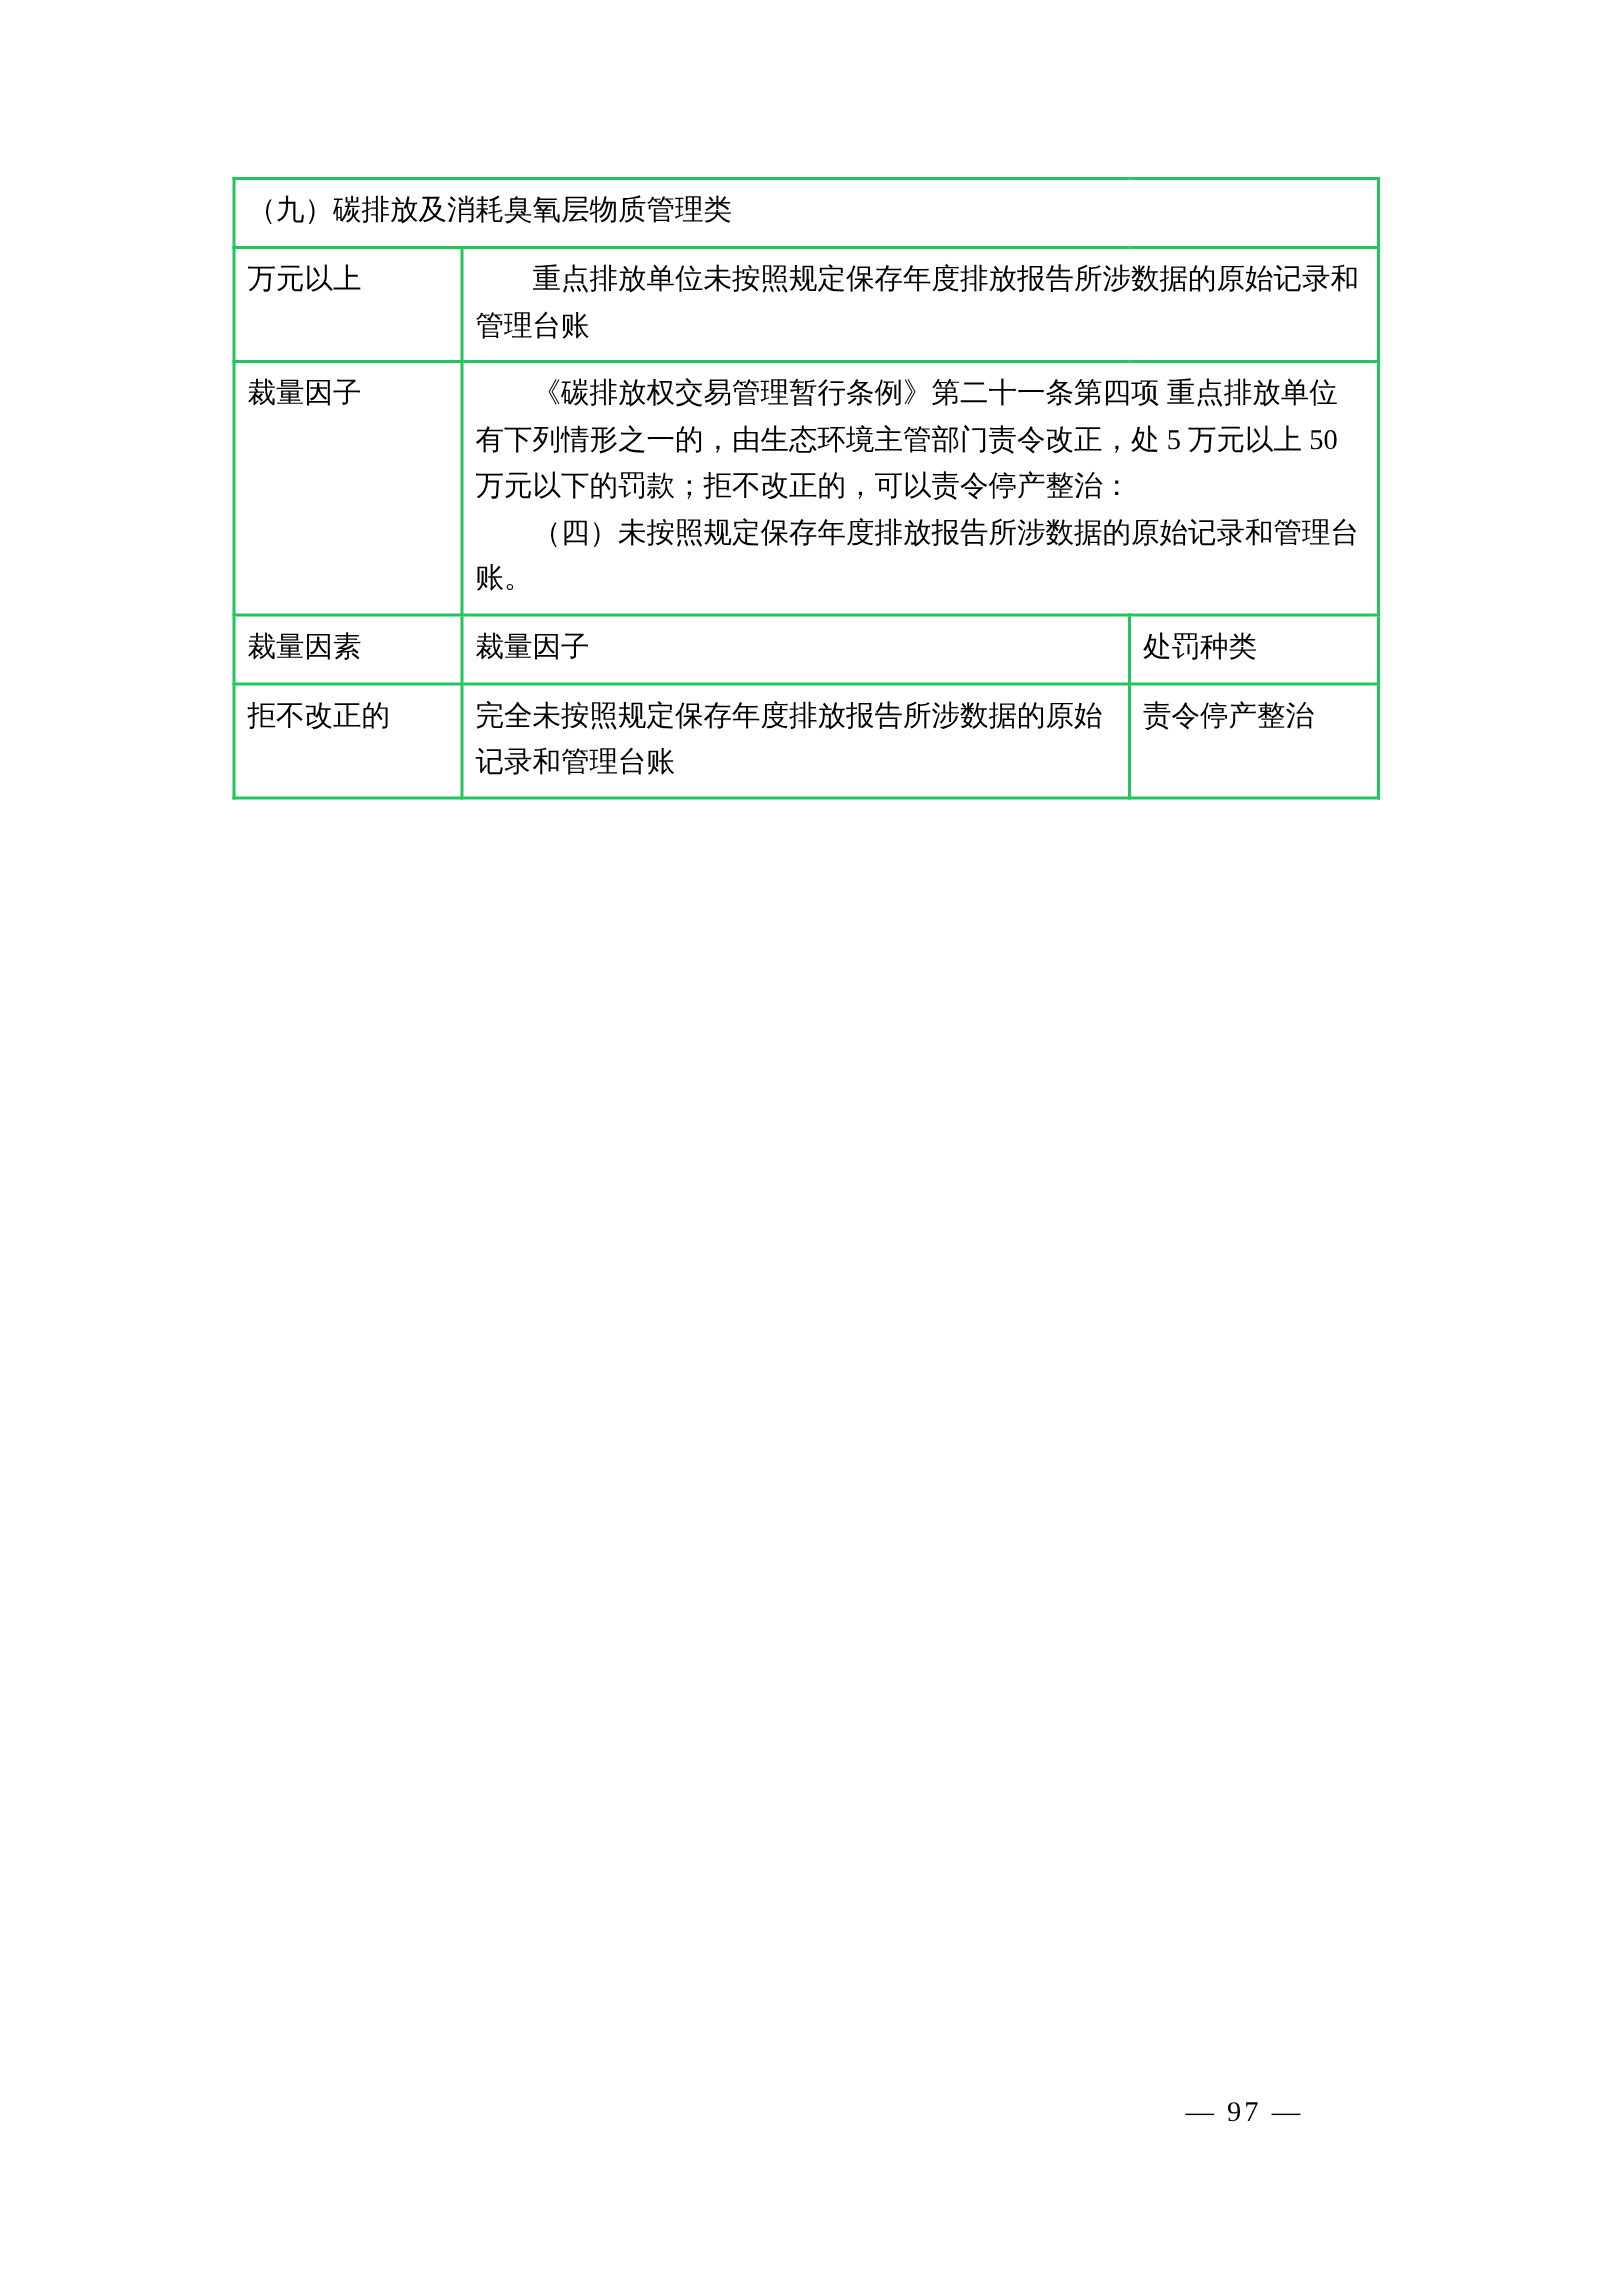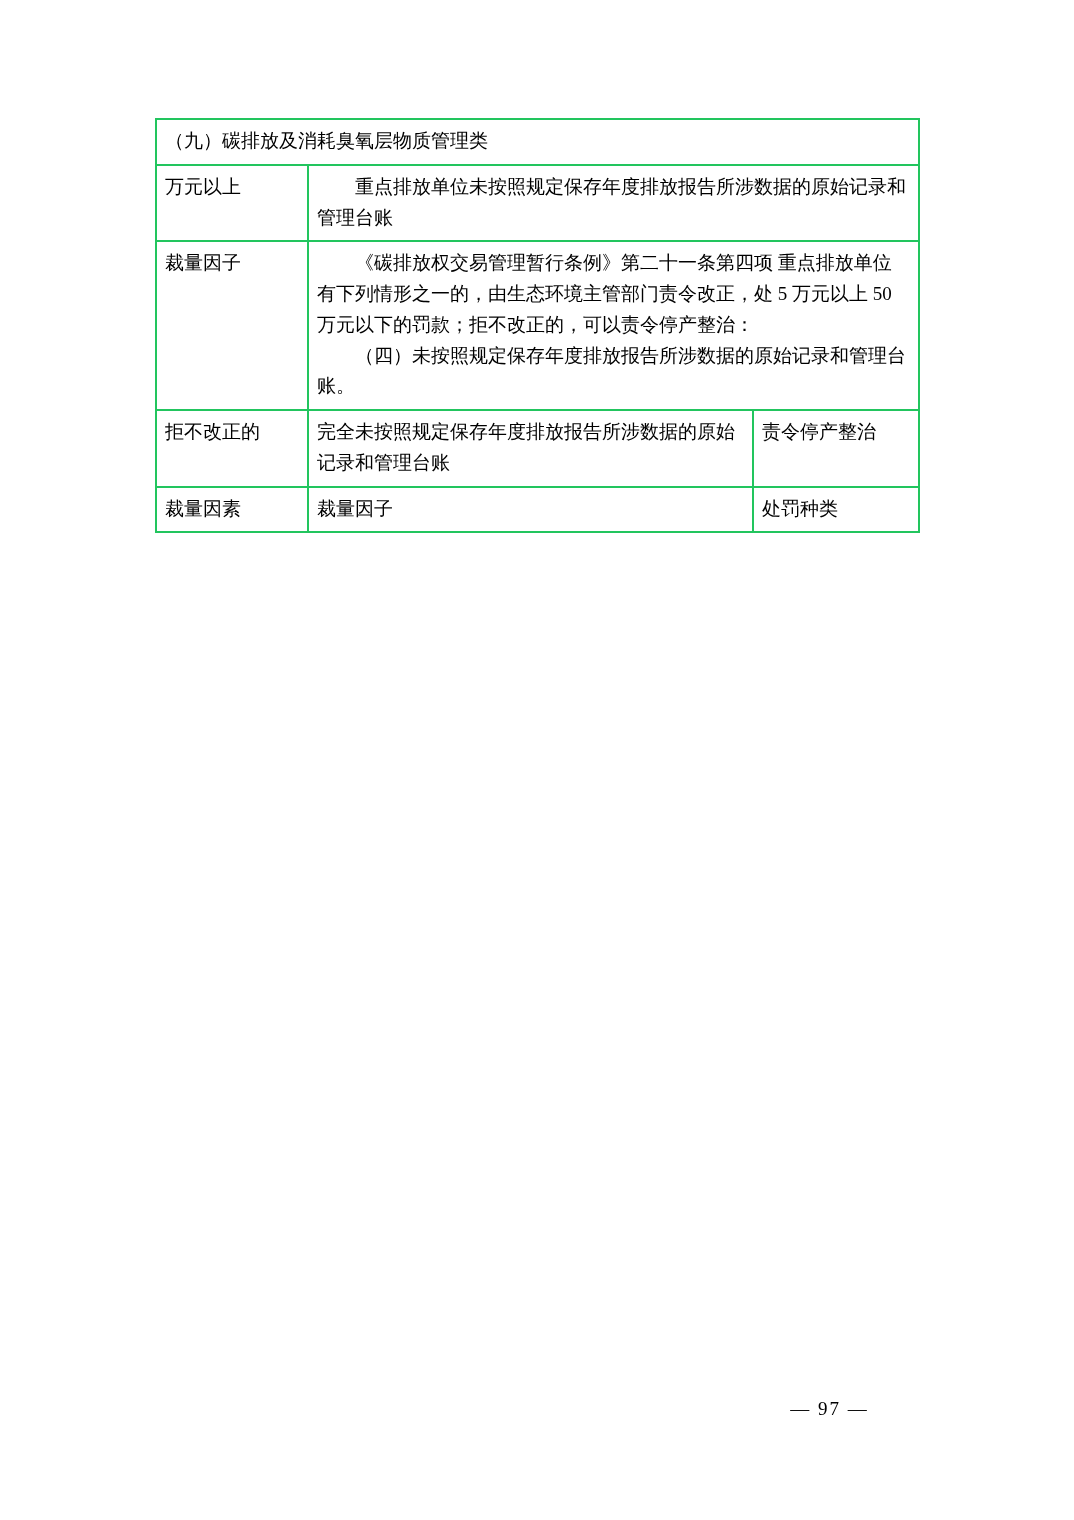--- a/index.html
+++ b/index.html
@@ -95,39 +95,39 @@
           <span class="cell-text">裁量因子</span>
         </td>
         <td colspan="2">
           <span class="cell-text indent2">《碳排放权交易管理暂行条例》第二十一条第四项 重点排放单位有下列情形之一的，由生态环境主管部门责令改正，处 5 万元以上 50 万元以下的罚款；拒不改正的，可以责令停产整治：</span>
           <span class="cell-text indent2">（四）未按照规定保存年度排放报告所涉数据的原始记录和管理台账。</span>
         </td>
       </tr>
 
       <tr>
         <td>
+          <span class="cell-text">裁量因素</span>
+        </td>
+        <td>
+          <span class="cell-text">裁量因子</span>
+        </td>
+        <td>
+          <span class="cell-text">处罚种类</span>
+        </td>
+      </tr>
+
+      <tr>
+        <td>
           <span class="cell-text">拒不改正的</span>
         </td>
         <td>
           <span class="cell-text">完全未按照规定保存年度排放报告所涉数据的原始记录和管理台账</span>
         </td>
         <td>
           <span class="cell-text">责令停产整治</span>
-        </td>
-      </tr>
-
-      <tr>
-        <td>
-          <span class="cell-text">裁量因素</span>
-        </td>
-        <td>
-          <span class="cell-text">裁量因子</span>
-        </td>
-        <td>
-          <span class="cell-text">处罚种类</span>
         </td>
       </tr>
 
     </tbody>
   </table>
 
   <div class="page-number">
     <span class="pn-inner">— 97 —</span>
   </div>
 

